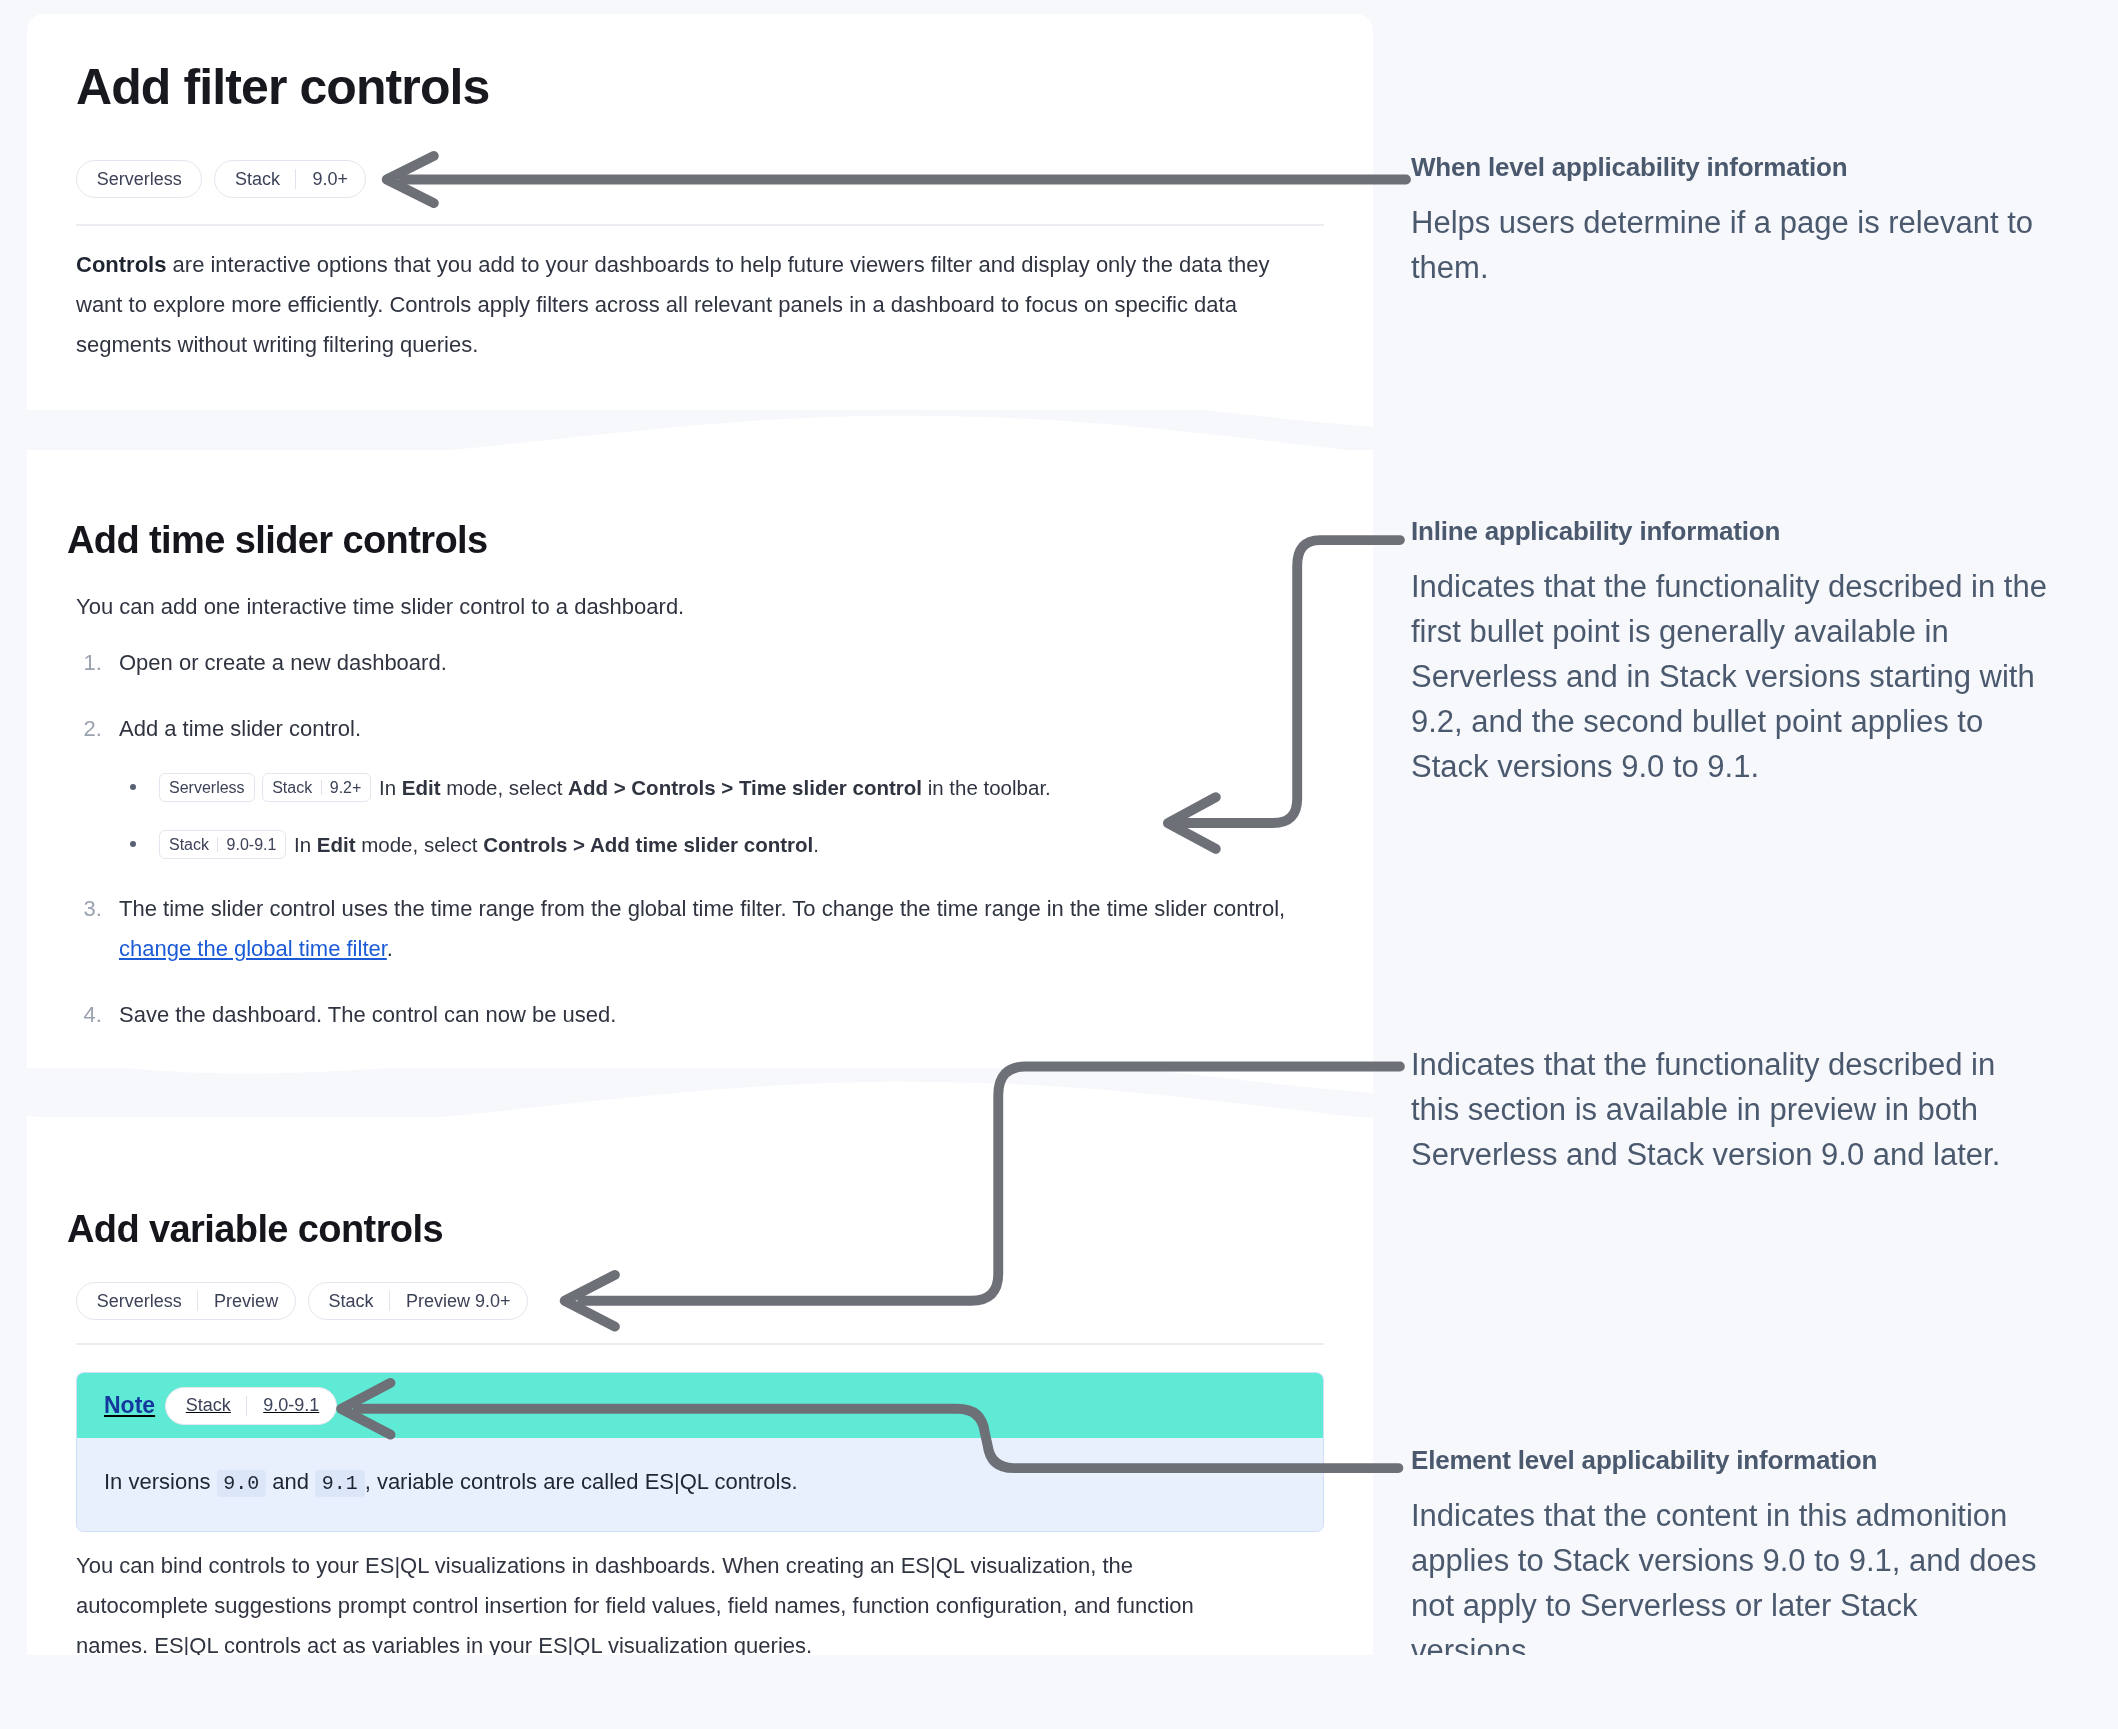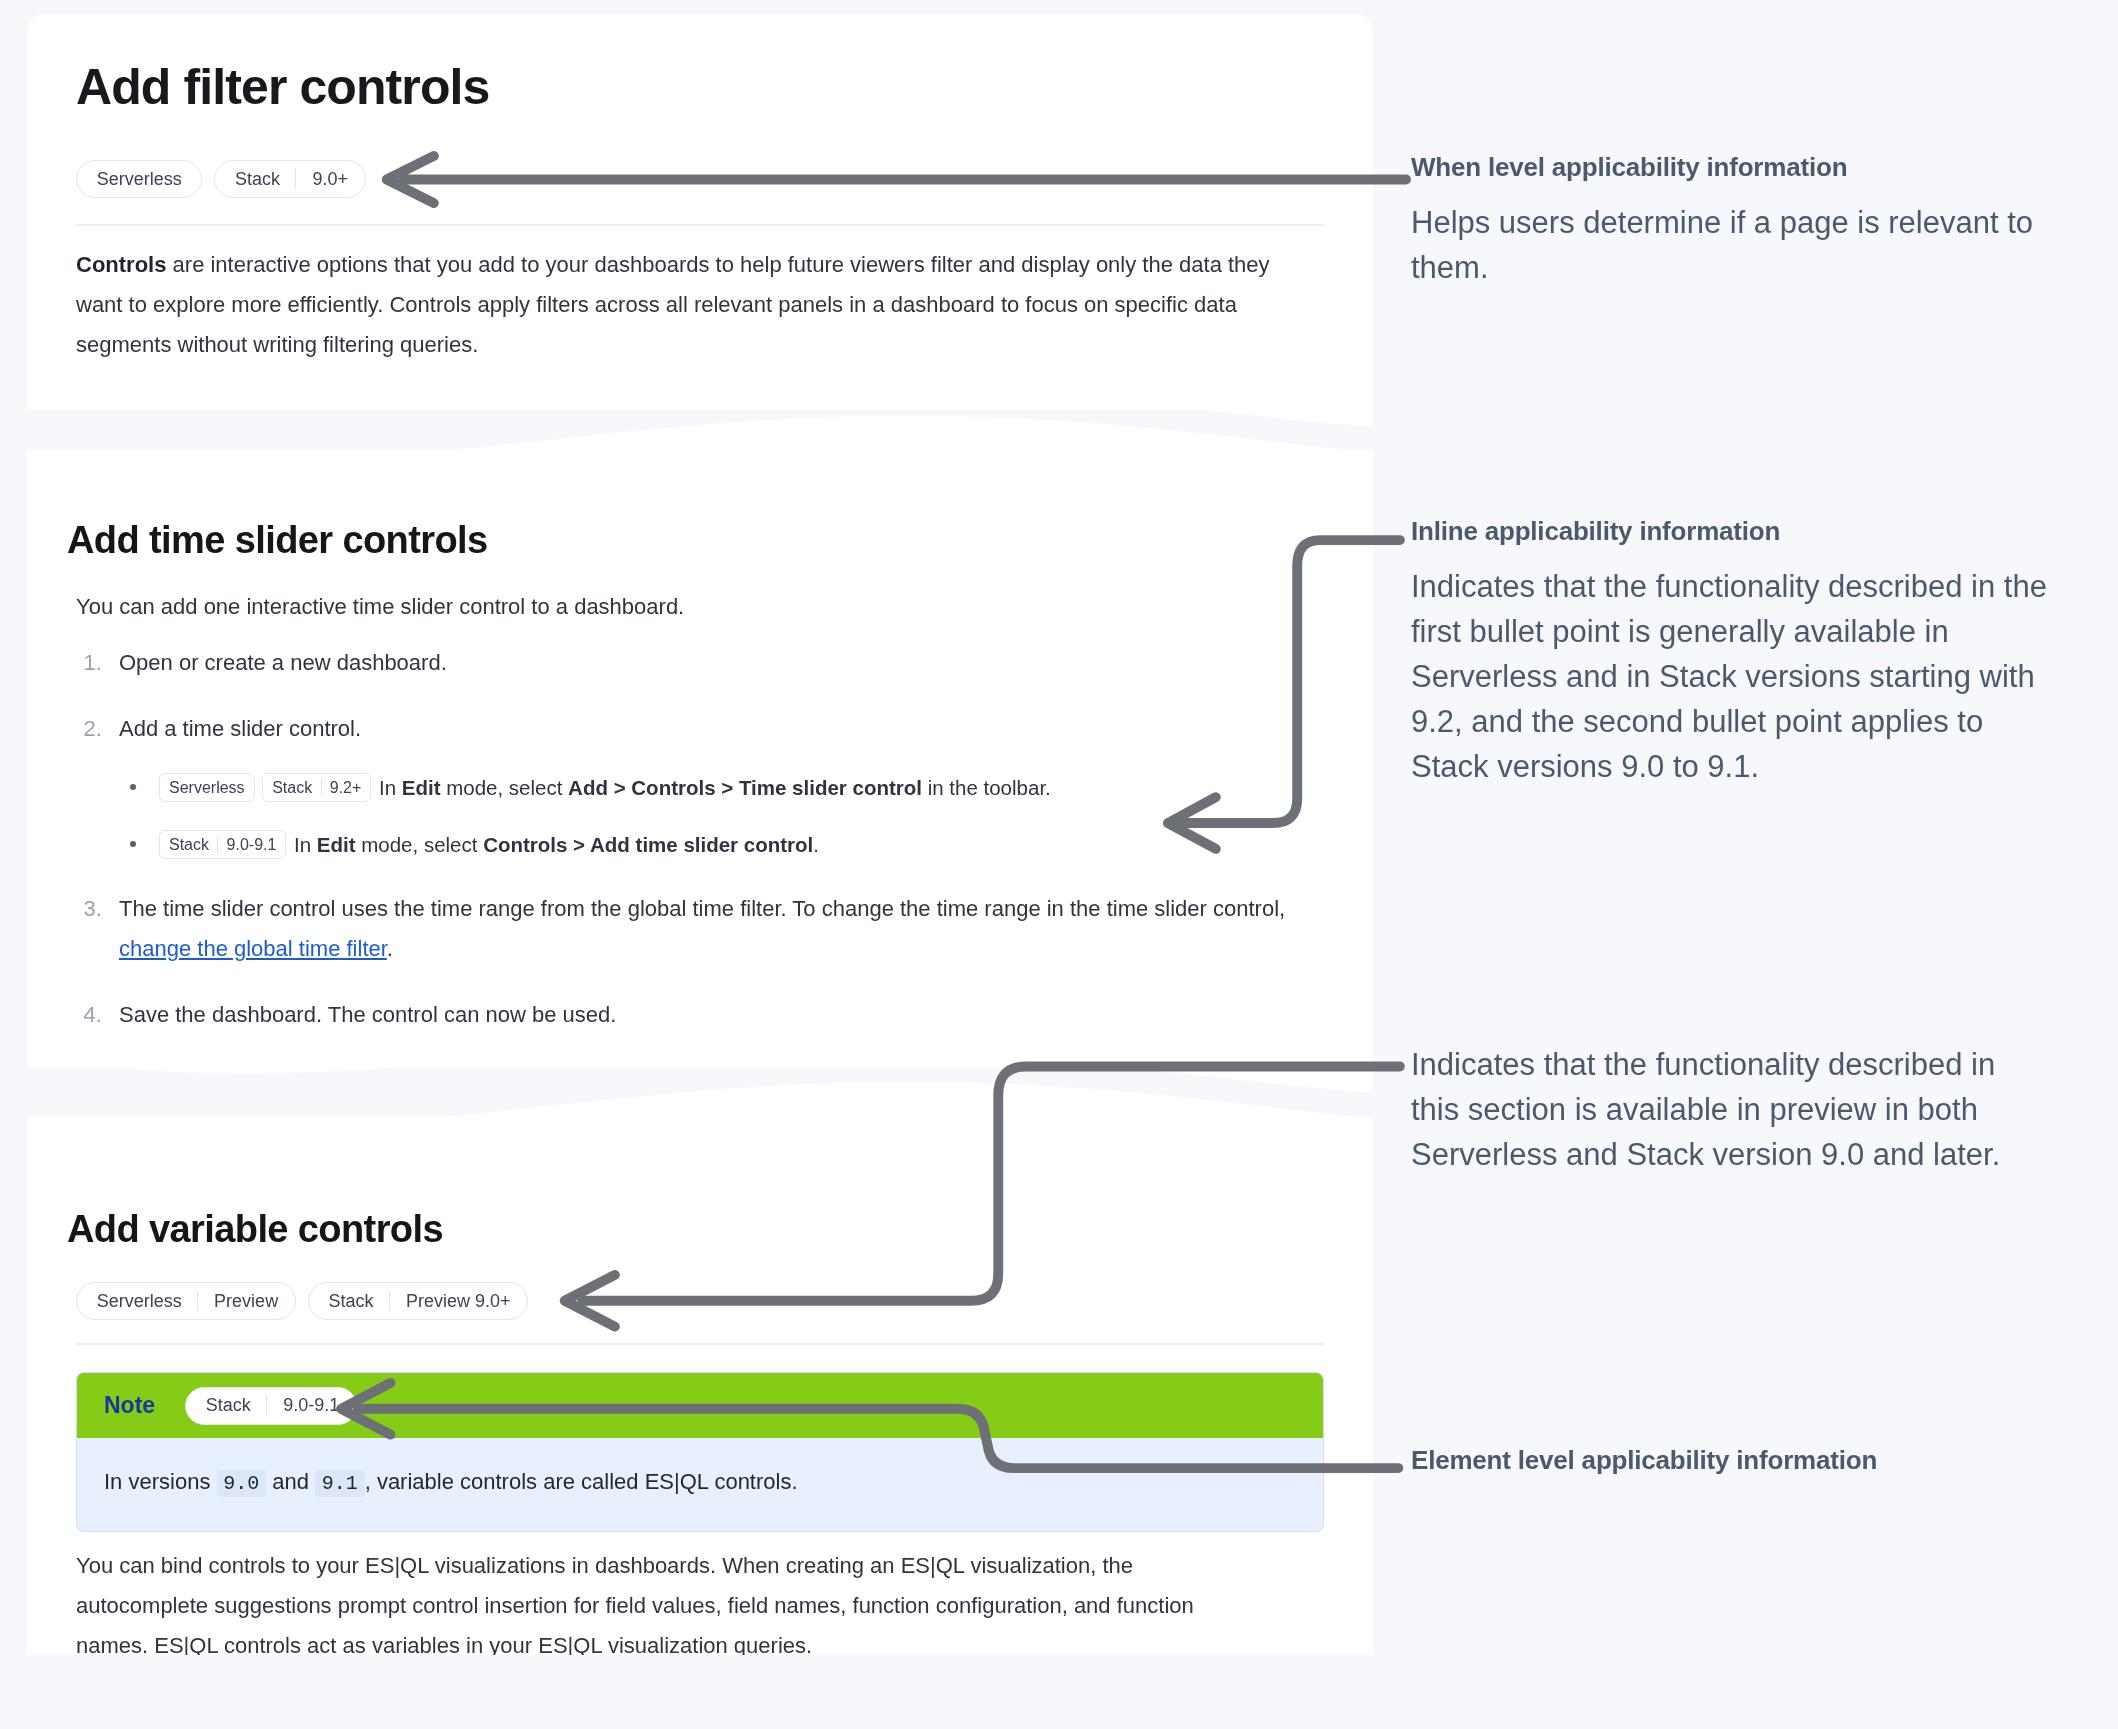--- a/index.html
+++ b/index.html
@@ -183,26 +183,27 @@
     left: 76px;
     top: 1372px;
     width: 1248px;
     border: 0.8px solid #cfe0f6;
     border-radius: 7.6px;
     overflow: hidden;
     background: #e9f0fd;
     box-sizing: border-box;
   }
   #note-head {
-    background: #84cc16;
+    background: #5eead4;
     height: 65px;
     display: flex;
     align-items: center;
     padding: 0 27px;
-    gap: 30px;
+    gap: 10px;
+    text-decoration: underline;
   }
   #note-title {
     font-size: 23px;
     font-weight: 700;
     color: #14389e;
   }
   #note-body {
     padding: 26px 27px 30px 27px;
     font-size: 22px;
     line-height: 35px;
@@ -367,20 +368,21 @@
     </div>
     <div class="anno" id="anno-2">
       <div class="anno-title">Inline applicability information</div>
       <div class="anno-body">Indicates that the functionality described in the first bullet point is generally available in Serverless and in Stack versions starting with 9.2, and the second bullet point applies to Stack versions 9.0 to 9.1.</div>
     </div>
     <div class="anno" id="anno-3">
       <div class="anno-body">Indicates that the functionality described in this section is available in preview in both Serverless and Stack version 9.0 and later.</div>
     </div>
     <div class="anno" id="anno-4">
       <div class="anno-title">Element level applicability information</div>
+      <div class="anno-body">Indicates that the content in this admonition applies to Stack versions 9.0 to 9.1, and does not apply to Serverless or later Stack versions.</div>
     </div>
 
   </div>
 
   <svg id="arrows" viewBox="0 0 2785 2273">
     <g fill="none" stroke="#6e7078" stroke-width="13" stroke-linecap="round" stroke-linejoin="round">
 
       <path d="M1848,236 L530,236"></path>
       <path d="M570,205 L508,236 L570,267"></path>
 

